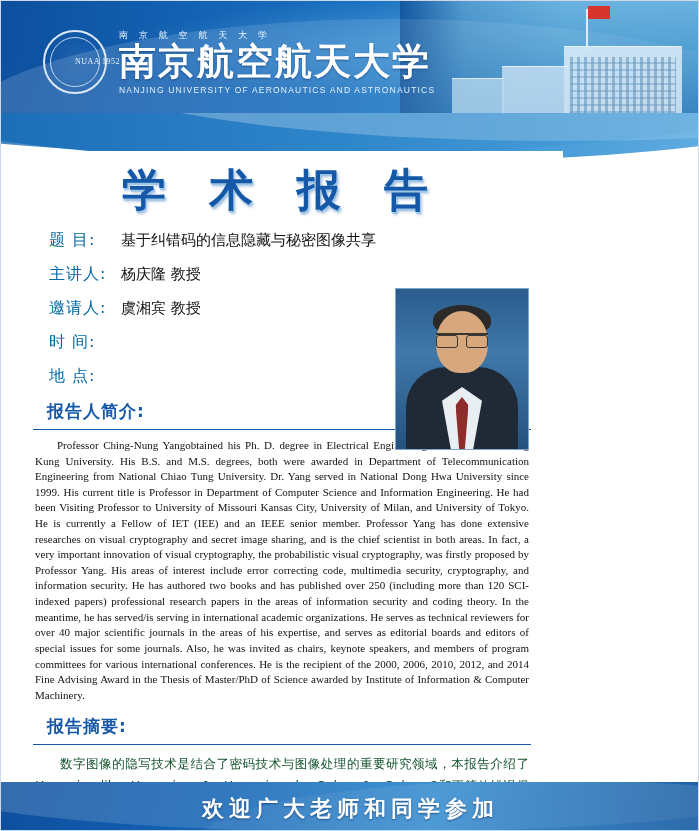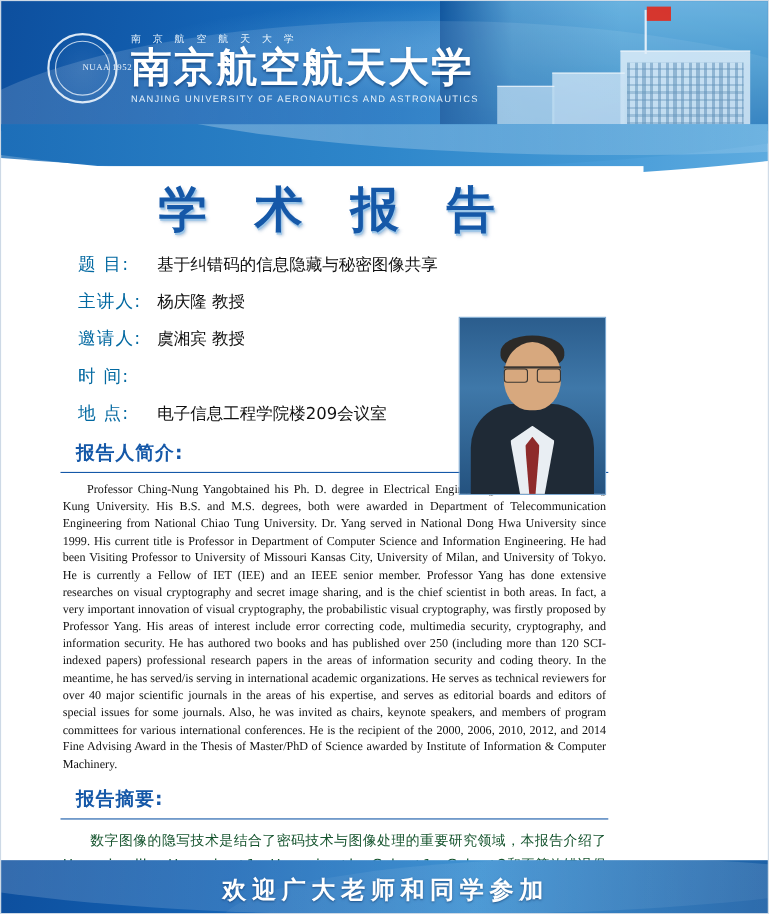--- a/index.html
+++ b/index.html
@@ -167,21 +167,20 @@
     opacity: .55;
   }
 
   
   .body-area {
     position: absolute;
     left: 0; top: 150px;
     width: 562px;
     height: 640px;
     background: #ffffff;
-    margin-left: 22px;
   }
 
   .title-main {
     text-align: center;
     margin: 10px 0 6px 0;
     font-family: "DejaVu Sans", sans-serif;
     font-size: 44px;
     font-weight: bold;
     letter-spacing: 14px;
     color: #1558a8;
@@ -405,21 +404,20 @@
       </div>
       <div class="info-row">
         <span class="info-label">邀请人:</span>
         <span class="info-value">虞湘宾  教授</span>
       </div>
       <div class="info-row">
         <span class="info-label">时    间:</span>
       </div>
       <div class="info-row">
         <span class="info-label">地    点:</span>
-        <span class="info-value">电子信息工程学院楼209会议室</span>
       </div>
     </div>
 
     <div class="section-head">报告人简介:</div>
     <div class="rule"></div>
     <div class="para-en">Professor Ching-Nung Yangobtained his Ph. D. degree in Electrical Engineering from National Cheng Kung University. His B.S. and M.S. degrees, both were awarded in Department of Telecommunication Engineering from National Chiao Tung University. Dr. Yang served in National Dong Hwa University since 1999. His current title is Professor in Department of Computer Science and Information Engineering. He had been Visiting Professor to University of Missouri Kansas City, University of Milan, and University of Tokyo. He is currently a Fellow of IET (IEE) and an IEEE senior member. Professor Yang has done extensive researches on visual cryptography and secret image sharing, and is the chief scientist in both areas. In fact, a very important innovation of visual cryptography, the probabilistic visual cryptography, was firstly proposed by Professor Yang. His areas of interest include error correcting code, multimedia security, cryptography, and information security. He has authored two books and has published over 250 (including more than 120 SCI-indexed papers) professional research papers in the areas of information security and coding theory. In the meantime, he has served/is serving in international academic organizations. He serves as technical reviewers for over 40 major scientific journals in the areas of his expertise, and serves as editorial boards and editors of special issues for some journals. Also, he was invited as chairs, keynote speakers, and members of program committees for various international conferences. He is the recipient of the 2000, 2006, 2010, 2012, and 2014 Fine Advising Award in the Thesis of Master/PhD of Science awarded by Institute of Information &amp; Computer Machinery.</div>
 
     <div class="section-head" style="margin-top:12px;">报告摘要:</div>
     <div class="rule"></div>
     <div class="para-cn indent">数字图像的隐写技术是结合了密码技术与图像处理的重要研究领域，本报告介绍了Hamming-like, Hamming+1，Hamming+k，Golay+1，Golay+2和不等效错误保护(UEP)等信息隐藏技术，考虑应用于画素域时，基于纠错码的信息隐藏技术与众所周知的LSB 和OPAB隐藏技术有极大的关联性，本报告也会介绍非画素域上的纠错码信息隐藏，如频域和AMBTC压缩域。</div>

